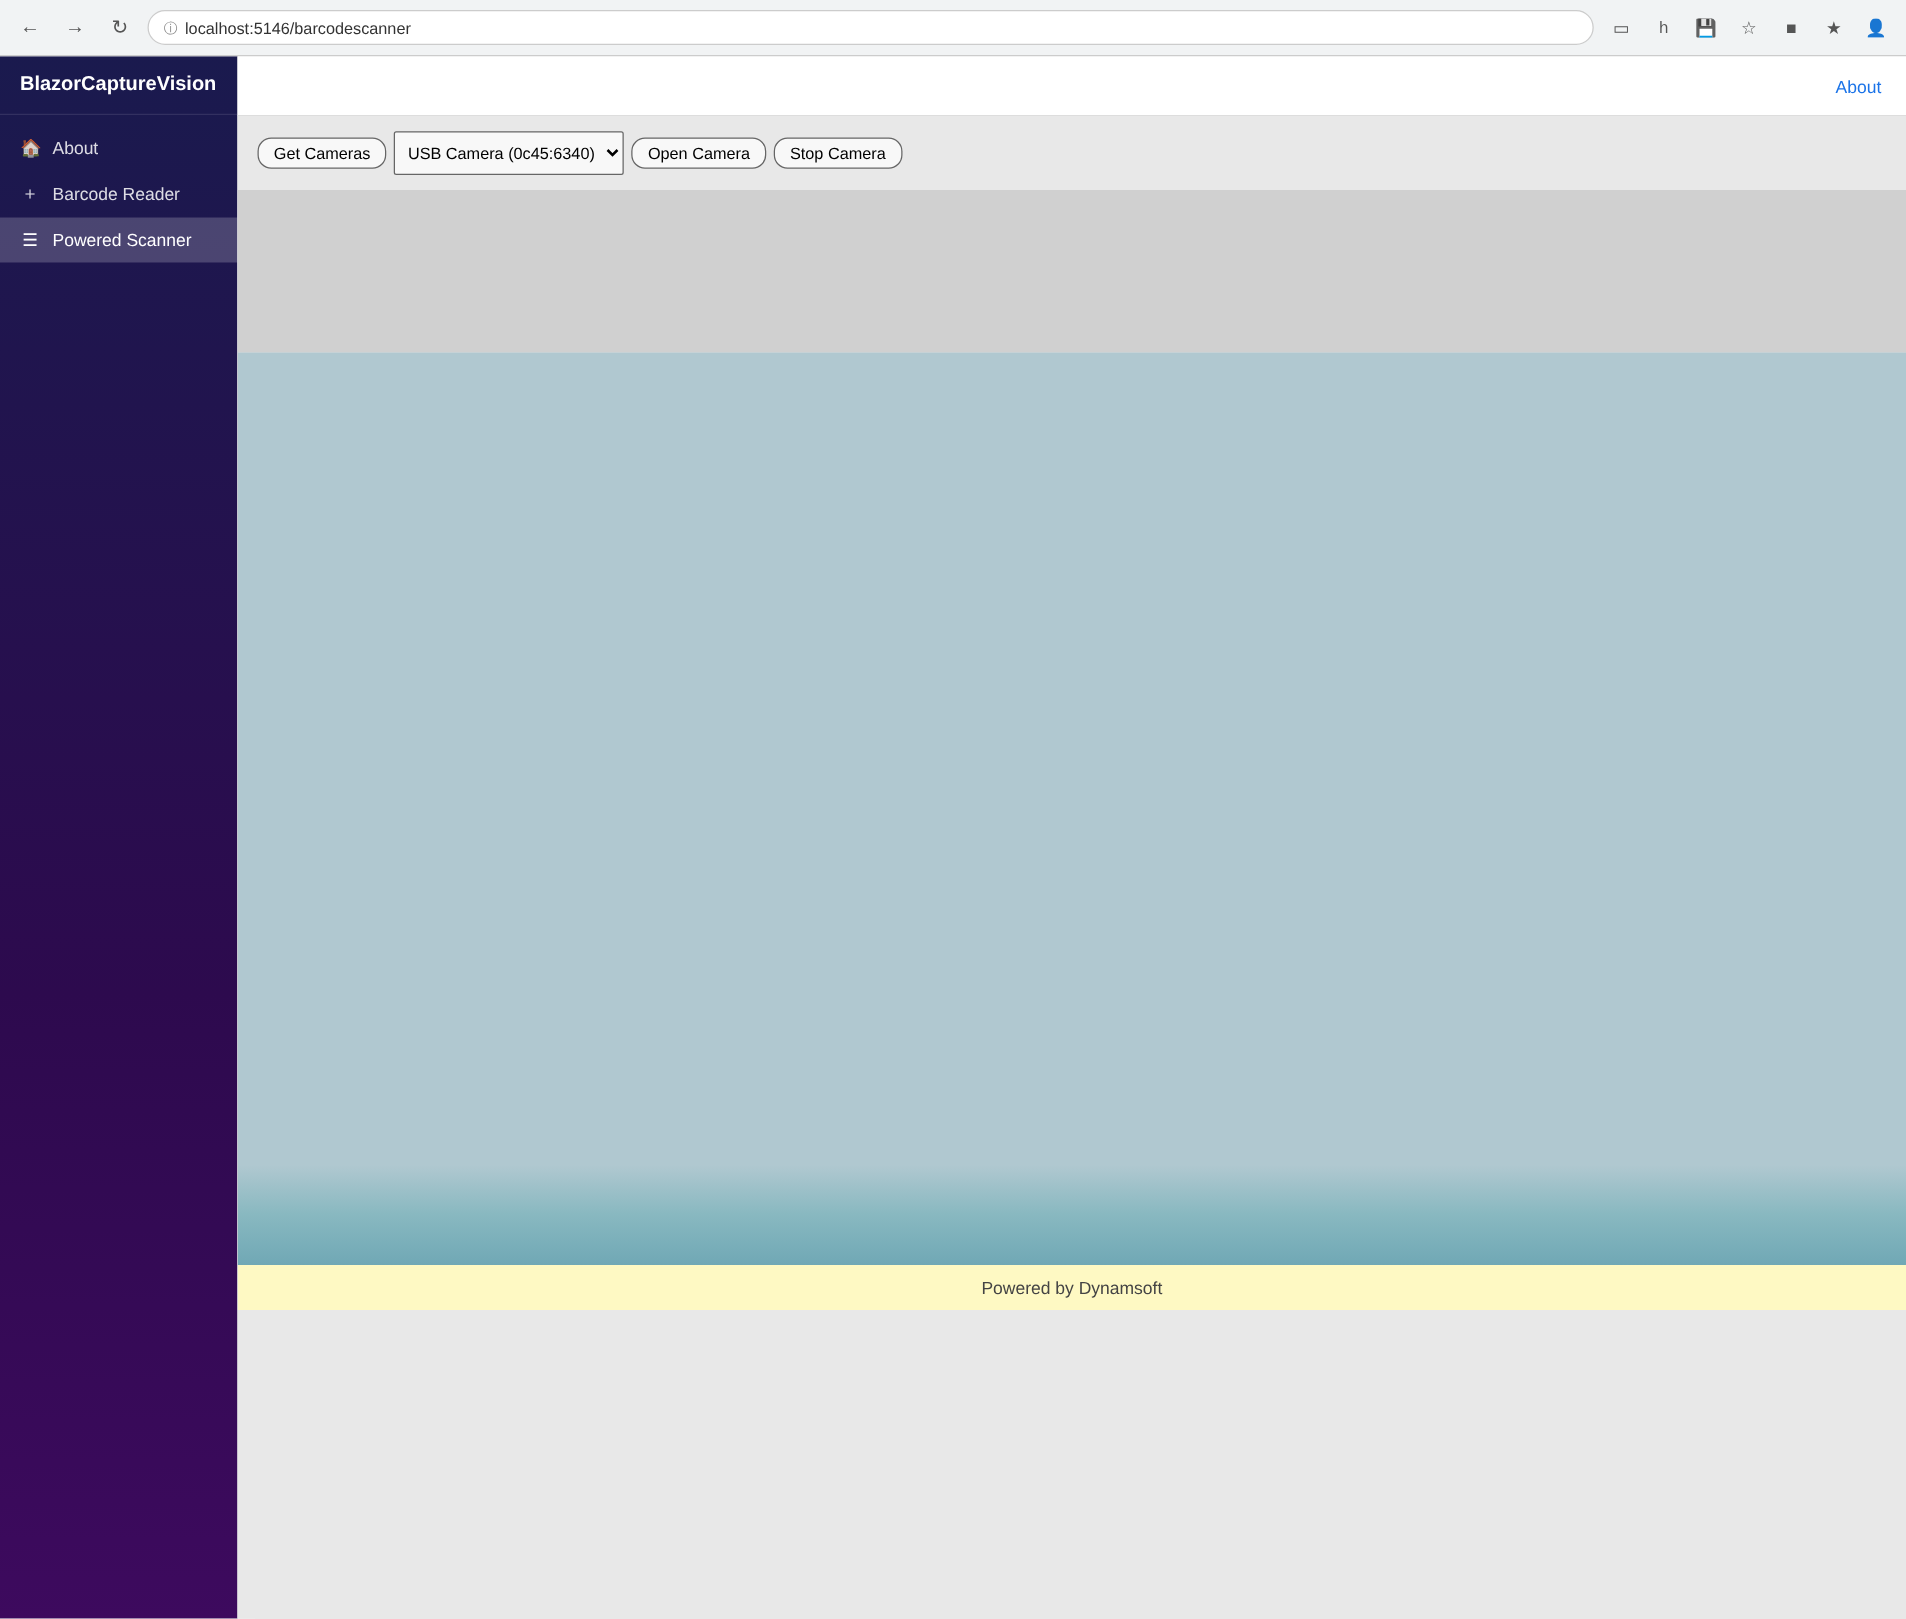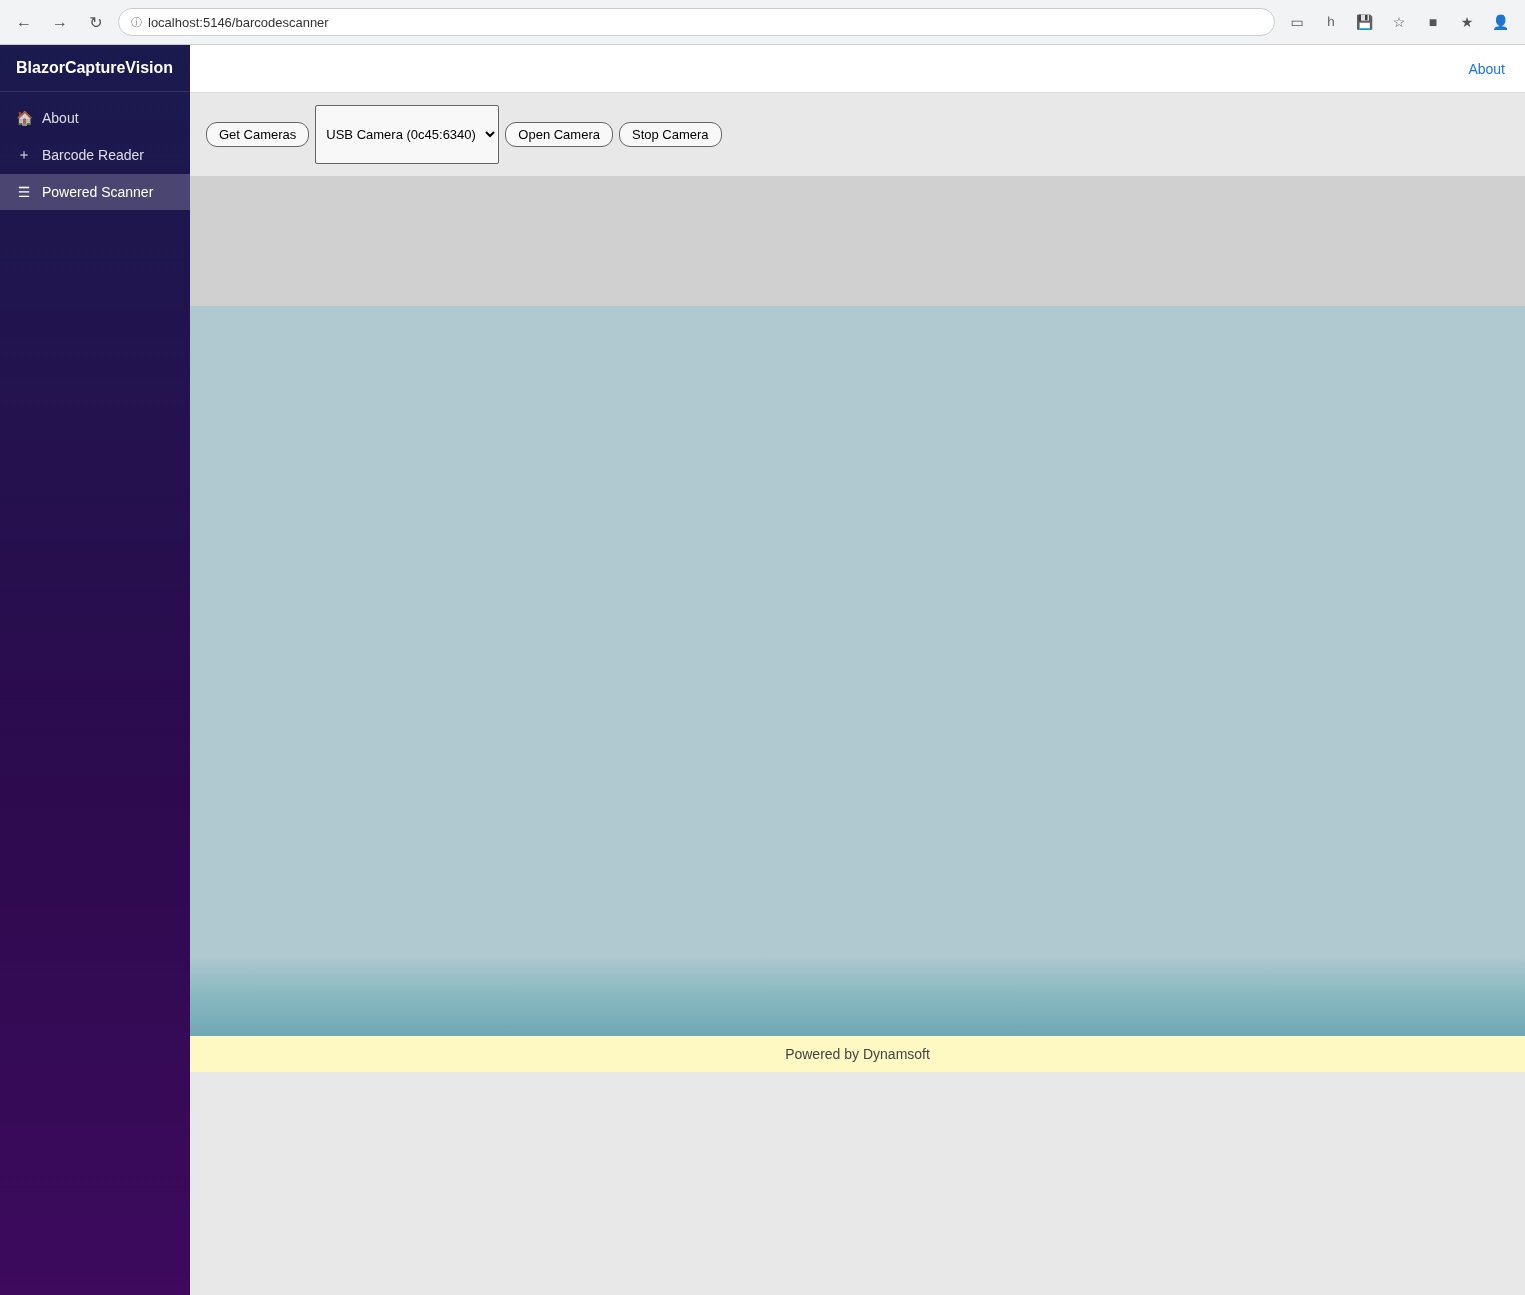--- a/index.html
+++ b/index.html
@@ -139,21 +139,21 @@
     }
     .toolbar-btn {
       padding: 4px 12px;
       border: 1px solid #666;
       background: #f8f8f8;
       cursor: pointer;
       font-size: 13px;
       border-radius: 11px;
     }
     .camera-select {
-      padding: 20px 6px;
+      padding: 8px 6px;
       border: 1px solid #666;
       background: #f8f8f8;
       font-size: 13px;
       cursor: pointer;
       border-radius: 2px;
     }
 
     
     .camera-container {
       flex: 1;

